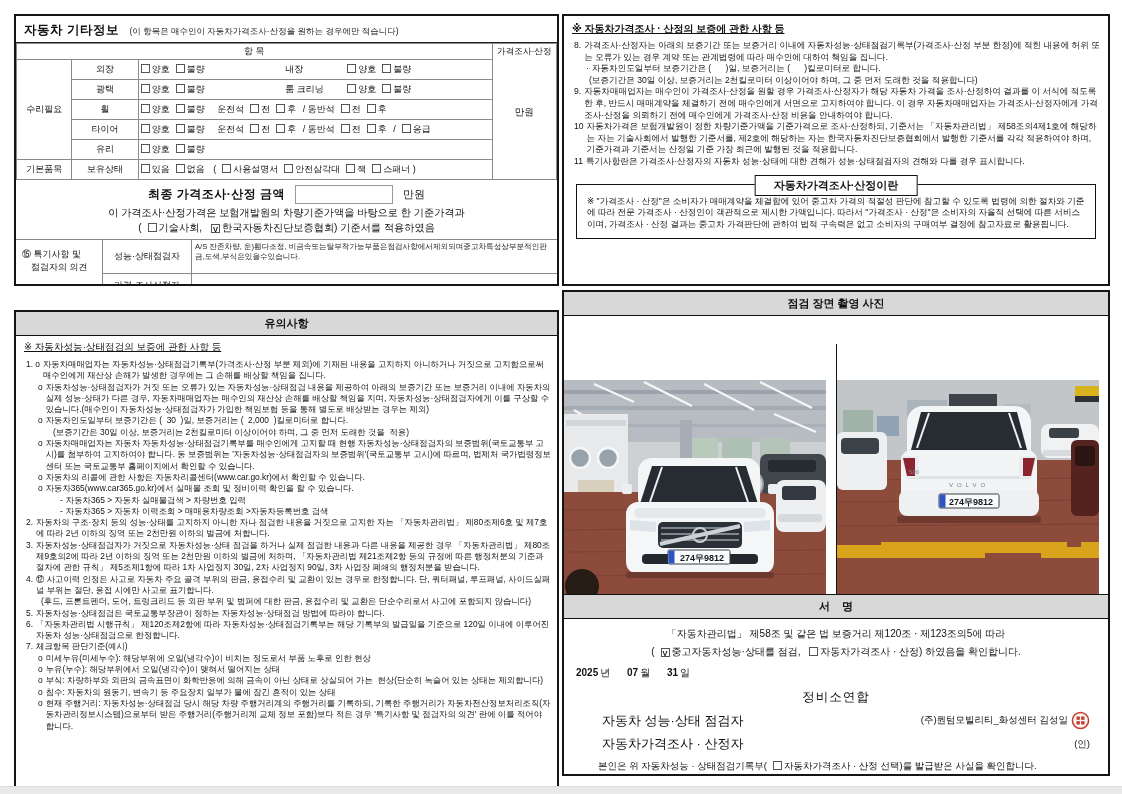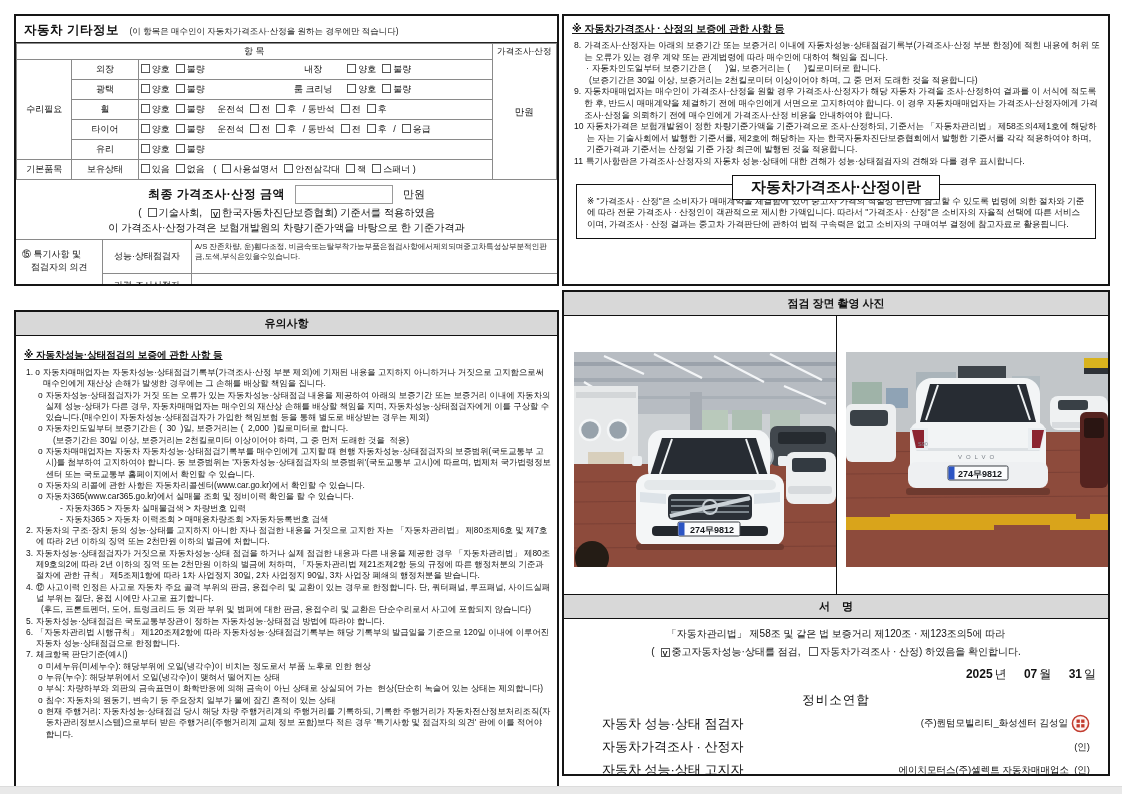--- a/index.html
+++ b/index.html
@@ -18,21 +18,21 @@
   .box.oi{height:272px;}
   .oi-title{padding:4px 8px 3px;border-bottom:1.5px solid #222;}
   .oi-title b{font-size:12.5px;letter-spacing:.5px;}
   .oi-title .note{font-size:8.5px;margin-left:6px;color:#222;}
   table.oi-table{width:100%;border-collapse:collapse;table-layout:fixed;}
   table.oi-table td{border:1px solid #8a8a8a;font-size:9px;padding:1px 2px;height:17px;overflow:hidden;white-space:nowrap;}
   table.oi-table tr.head td{height:12px;text-align:center;}
   td.rowlab,td.sublab{text-align:center;}
   td.cnt{padding-left:4px;}
   .grp1{display:inline-block;width:142px;}
-  .lbl2{display:inline-block;width:56px;text-align:center;}
+  .lbl2{display:inline-block;width:56px;text-align:left;}
   td.pricecol{position:relative;padding:0;}
   .pc-h{position:absolute;top:2px;left:0;width:100%;text-align:center;font-size:8.6px;}
   .pc-u{position:absolute;top:46%;left:0;width:100%;text-align:center;font-size:9.5px;}
   .cb{display:inline-block;width:9px;height:9px;border:1.2px solid #555;background:#fff;
       vertical-align:-1px;margin:0 2px 0 6px;font-size:7.5px;font-weight:bold;line-height:9px;
       text-align:center;box-sizing:border-box;color:#111;}
   .cb.first{margin-left:0;}
   .finalbasis{border-bottom:1px solid #8a8a8a;}
   .final-row{display:flex;align-items:center;justify-content:center;gap:10px;padding:5px 0 2px;}
   .final-row .fl{font-weight:bold;font-size:12px;letter-spacing:.5px;}
@@ -55,41 +55,41 @@
   .i1{padding-left:14px;}
   .i2{padding-left:26px;}
   .i3{padding-left:36px;}
 
   
   .box.pw{height:272px;padding:5px 8px;box-sizing:border-box;}
   .pw-title{font-weight:bold;font-size:10px;text-decoration:underline;margin:1px 0 4px;}
   .pw-body{font-size:8.6px;line-height:11.6px;}
   .defbox{position:relative;border:1.5px solid #111;margin:16px 4px 0;padding:11px 10px 7px;}
   .def-title{position:absolute;top:-10px;left:50%;transform:translateX(-50%);
-    background:#fff;border:1.5px solid #111;padding:2px 18px;font-weight:bold;font-size:15px;white-space:nowrap;text-align:right;}
+    background:#fff;border:1.5px solid #111;padding:2px 18px;font-weight:bold;font-size:11px;white-space:nowrap;text-align:right;}
   .def-text{font-size:8.6px;line-height:11.8px;white-space:pre-wrap;}
 
   
   .box.notice{height:532px;}
   .bar{background:#d8d8d8;border-bottom:1.5px solid #111;text-align:center;font-weight:bold;
        font-size:11px;padding:4px 0;white-space:pre;}
-  .n-sub{font-weight:bold;font-size:9.6px;text-decoration:underline;padding:13px 8px 4px;}
+  .n-sub{font-weight:normal;font-size:9.6px;text-decoration:underline;padding:5px 8px 4px;}
   .n-body{font-size:8.4px;line-height:11.3px;padding:1px 6px 4px 8px;}
 
   
   .box.rb{height:486px;display:flex;flex-direction:column;}
   .photo-row{height:278px;display:flex;flex:none;}
-  .photo-cell{flex:1;display:flex;justify-content:flex-end;align-items:flex-start;padding-top:36px;box-sizing:border-box;}
+  .photo-cell{flex:1;display:flex;justify-content:flex-start;align-items:flex-start;padding-top:36px;box-sizing:border-box;margin-top:28px;}
   .photo-cell.pleft{border-right:1.5px solid #111;}
   svg.photo{display:block;}
   .sign-bar{border-top:1.5px solid #111;}
   .sign-body{flex:1;padding:5px 12px 4px;font-size:9.5px;position:relative;}
   .st1{text-align:center;font-size:10px;margin-top:3px;}
   .st2{text-align:center;font-size:10px;margin-top:4px;}
-  .sdate{text-align:right;margin-top:7px;font-size:12px;}
+  .sdate{text-align:left;margin-top:7px;font-size:10px;}
   .sdate b{margin:0 2px 0 14px;}
   .sdate b:first-child{margin-left:0;}
   .sorg{text-align:center;font-size:12.5px;margin-top:9px;letter-spacing:1px;}
   .srow{display:flex;align-items:center;margin-top:5px;padding:0 6px 0 26px;}
   .srow .sl{font-size:13px;}
   .srow .sv{margin-left:auto;display:flex;align-items:center;gap:3px;font-size:9.5px;white-space:pre;}
   svg.seal{width:19px;height:19px;flex:none;}
   .sconfirm{margin-top:7px;padding-left:22px;font-size:9.5px;}
 
   .bottom-strip{position:absolute;left:0;top:786px;width:1122px;height:8px;background:#e9e9e9;border-top:1px solid #dcdcdc;}
@@ -170,25 +170,25 @@
         </tr>
       </tbody>
         </table>
       <div class="finalbasis">
         <div class="final-row">
           <span class="fl">최종 가격조사·산정 금액</span>
           <span class="price-input"></span>
           <span class="fu">만원</span>
         </div>
         <div class="basis">
+          <div>이 가격조사·산정가격은 보험개발원의 차량기준가액을 바탕으로 한 기준가격과</div>
           <div>
             <span>(</span><span class="cb"></span><span>기술사회,</span>
             <span class="cb">V</span><span>한국자동차진단보증협회) 기준서를 적용하였음</span>
           </div>
-          <div>이 가격조사·산정가격은 보험개발원의 차량기준가액을 바탕으로 한 기준가격과</div>
         </div>
       </div>
       <div class="special">
         <div class="sp-head">
           <div>⑮ 특기사항 및</div>
           <div style="padding-left:9px">점검자의 의견</div>
         </div>
         <div class="sp-rows">
           <div class="sp-row r1">
             <div class="sp-lab">성능·상태점검자</div>
@@ -508,24 +508,20 @@
               <rect x="10.7" y="5.8" width="3.5" height="3.5" fill="#c23b2e"></rect>
               <rect x="5.8" y="10.7" width="3.5" height="3.5" fill="#c23b2e"></rect>
               <rect x="10.7" y="10.7" width="3.5" height="3.5" fill="#c23b2e"></rect>
             </svg>
           </span>
         </div>
         <div class="srow">
           <span class="sl">자동차가격조사 · 산정자</span>
           <span class="sv">(인)</span>
         </div>
-        <div class="srow">
-          <span class="sl">자동차 성능·상태 고지자</span>
-          <span class="sv">에이치모터스(주)셀렉트 자동차매매업소  (인)</span>
-        </div>
         <div class="sconfirm">
           <span>본인은 위 자동차성능 · 상태점검기록부(</span><span class="cb"></span><span>자동차가격조사 · 산정 선택)를 발급받은 사실을 확인합니다.</span>
         </div>
 
       </div>
     </section>
   </div>
 </div>
 
 <div class="bottom-strip"></div>

